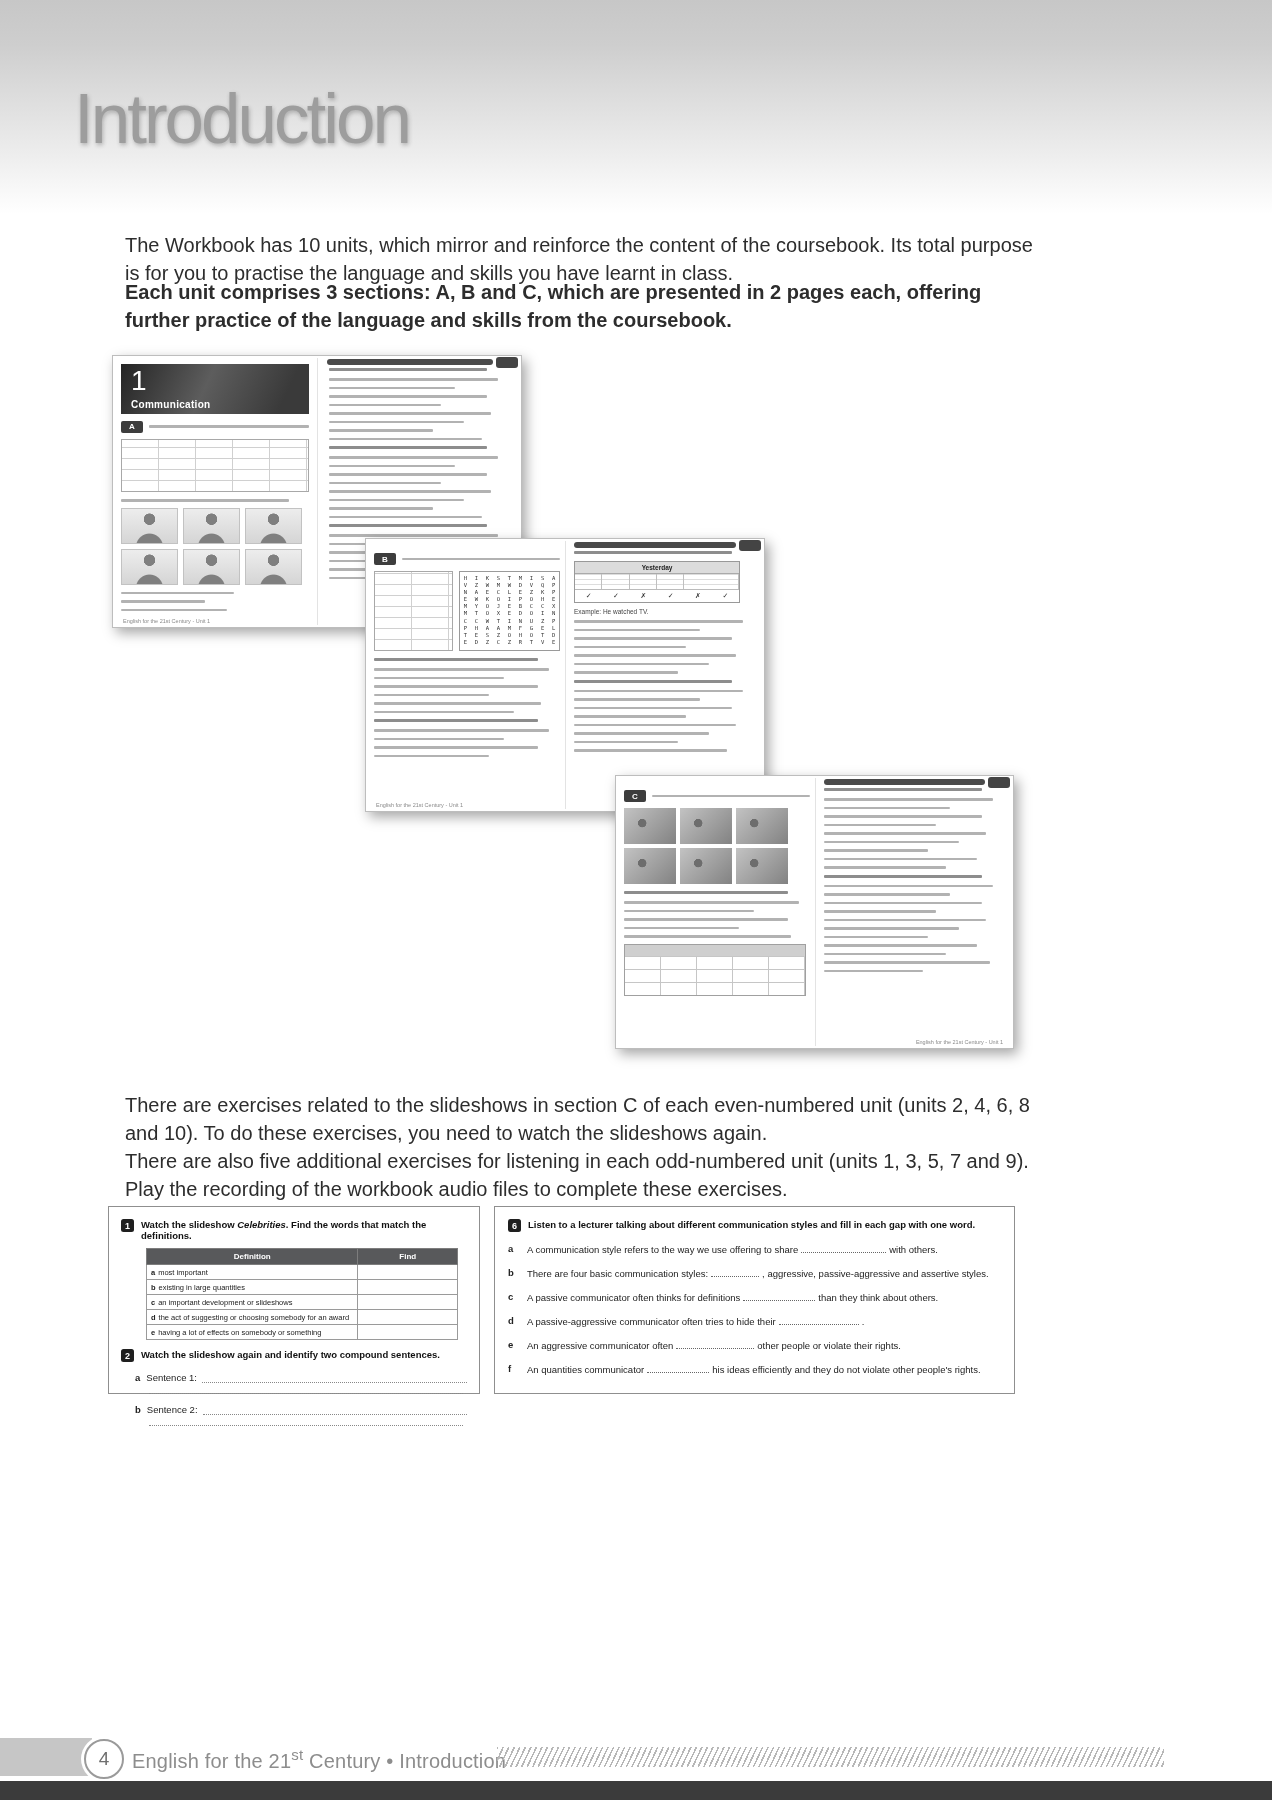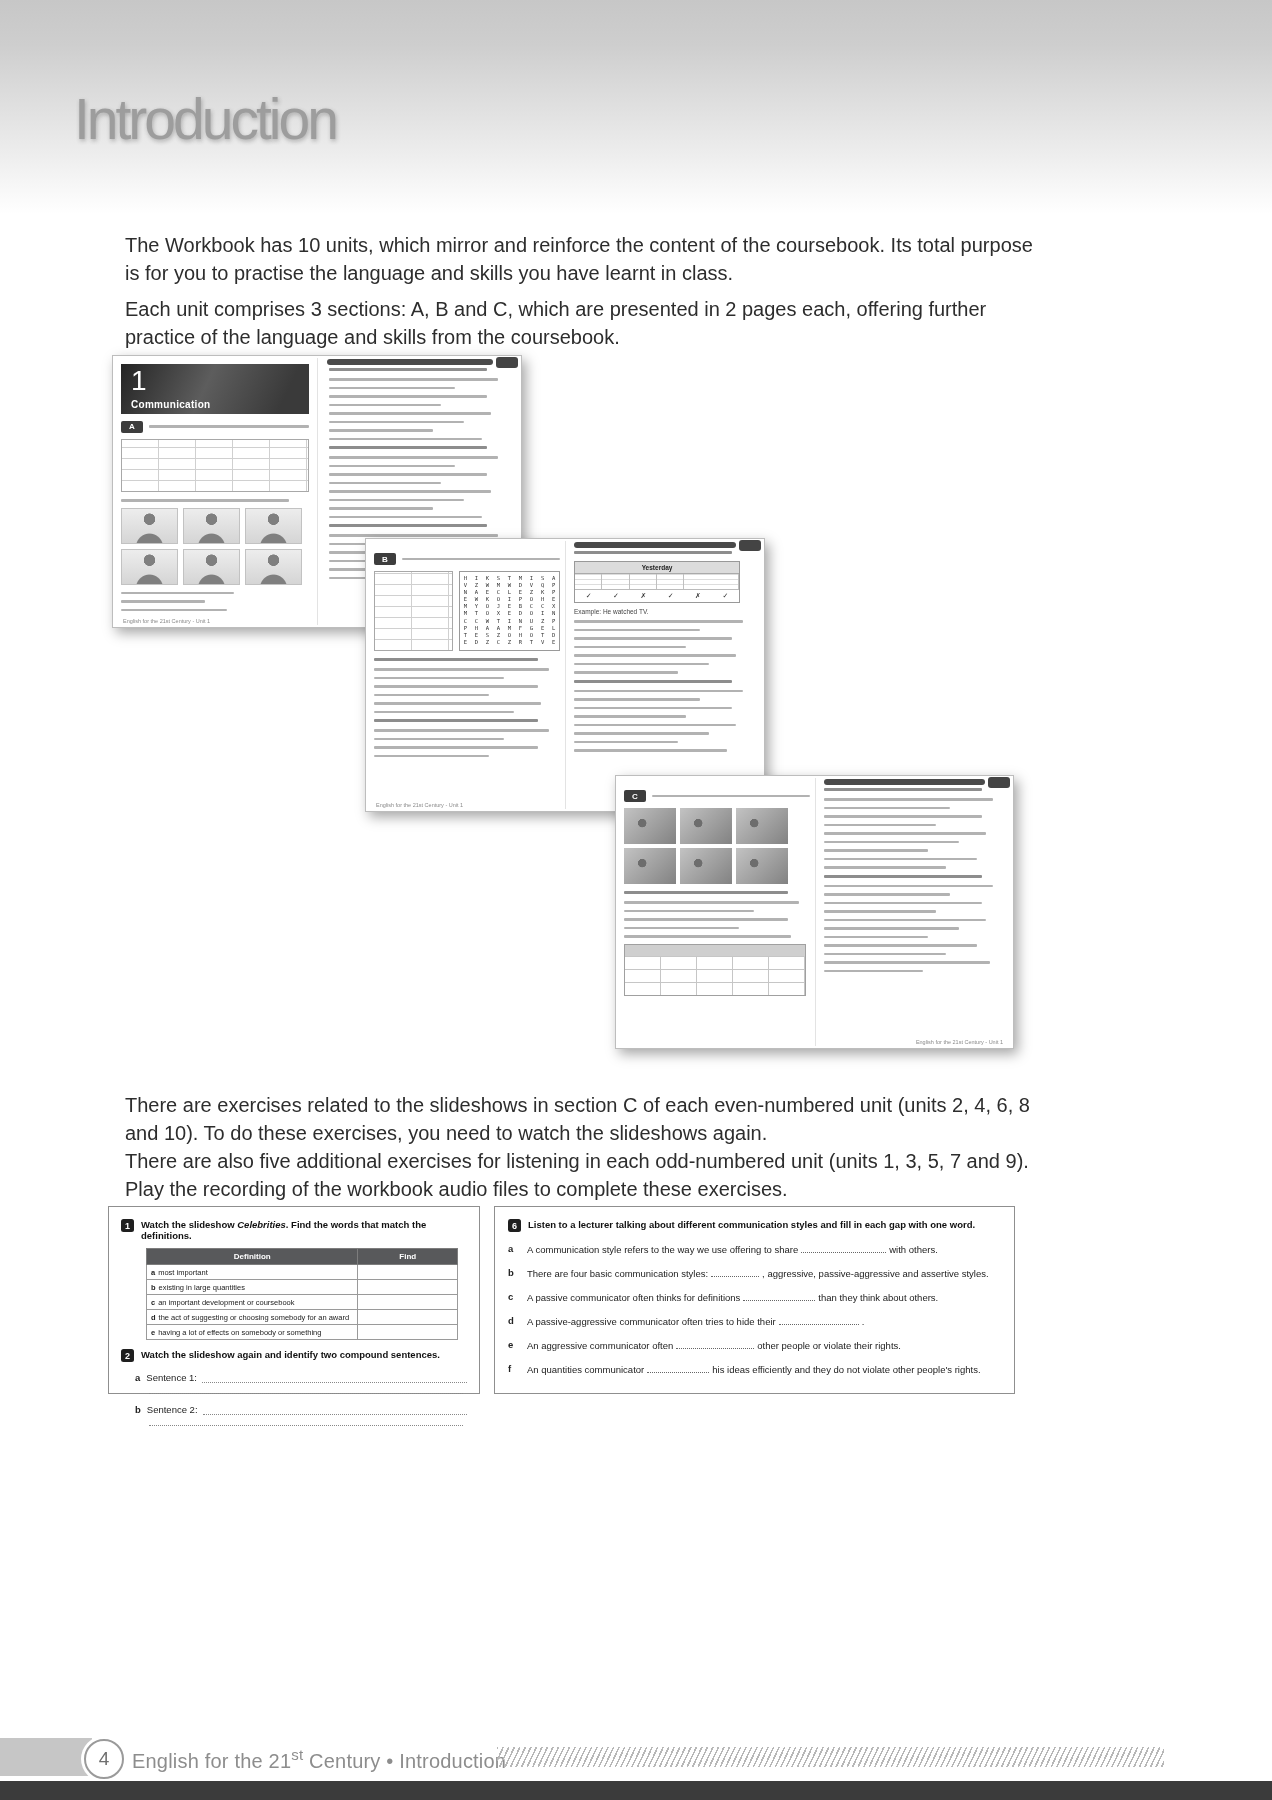--- a/index.html
+++ b/index.html
@@ -5,22 +5,22 @@
   html,body{margin:0;padding:0;background:#888;}
   #canvas{
     position:relative;width:1272px;height:1800px;margin:0 auto;
     background:#ffffff;overflow:hidden;
     font-family:"Liberation Sans",sans-serif;color:#2f2f2f;
   }
   
   .hero{position:absolute;left:0;top:0;width:100%;height:216px;
     background:linear-gradient(180deg,#c7c7c7 0px,#cecece 45px,#ececec 150px,#ffffff 214px);}
   .hero h1{
-    position:absolute;left:74px;top:86px;margin:0;
-    font-size:57px;font-weight:300;letter-spacing:-3px;color:#9d9d9d;
+    position:absolute;left:74px;top:78px;margin:0;
+    font-size:71px;font-weight:300;letter-spacing:-3px;color:#9d9d9d;
     text-shadow:1px 2px 4px rgba(40,40,40,0.30);
   }
   
   .para{position:absolute;left:113px;width:912px;margin:12px;
     font-size:20px;line-height:27.5px;color:#2d2d2d;}
   
   .spread{position:absolute;background:#fff;border:1px solid #bdbdbd;
     box-shadow:4px 5px 12px rgba(0,0,0,0.35);}
   .spread::before{content:"";position:absolute;left:50%;top:2px;bottom:2px;width:1px;background:#e3e3e3;}
   .spbar{position:absolute;top:3px;height:6px;background:#4a4a4a;border-radius:3px;}
@@ -98,21 +98,21 @@
 </head>
 <body>
 
 <div id="canvas">
 
   <div class="hero">
     <h1>Introduction</h1>
   </div>
 
   <p class="para" style="top:220px;">The Workbook has 10 units, which mirror and reinforce the content of the coursebook. Its total purpose is for you to practise the language and skills you have learnt in class.</p>
-  <p class="para" style="top:284px;">Each unit comprises 3 sections: A, B and C, which are presented in 2 pages each, offering further practice of the language and skills from the coursebook.</p>
+  <p class="para" style="top:267px;font-weight:bold;">Each unit comprises 3 sections: A, B and C, which are presented in 2 pages each, offering further practice of the language and skills from the coursebook.</p>
 
   <div class="spread" style="left:112px;top:355px;width:408px;height:271px;z-index:1;">
     <div class="spbar" style="left:214px;right:28px;"></div>
     <div class="spknob"></div>
 
     <div class="flow" style="left:8px;top:8px;width:188px;bottom:10px;">
       <div class="u-open">
         <span class="u-num">1</span>
         <span class="u-title">Communication</span>
       </div>
@@ -327,21 +327,21 @@
       </tr>
       <tr>
         <td><b class="ltr">a</b><span>most important</span></td>
         <td class="word"></td>
       </tr>
       <tr>
         <td><b class="ltr">b</b><span>existing in large quantities</span></td>
         <td class="word"></td>
       </tr>
       <tr>
-        <td><b class="ltr">c</b><span>an important development or coursebook</span></td>
+        <td><b class="ltr">c</b><span>an important development or slideshows</span></td>
         <td class="word"></td>
       </tr>
       <tr>
         <td><b class="ltr">d</b><span>the act of suggesting or choosing somebody for an award</span></td>
         <td class="word"></td>
       </tr>
       <tr>
         <td><b class="ltr">e</b><span>having a lot of effects on somebody or something</span></td>
         <td class="word"></td>
       </tr>

